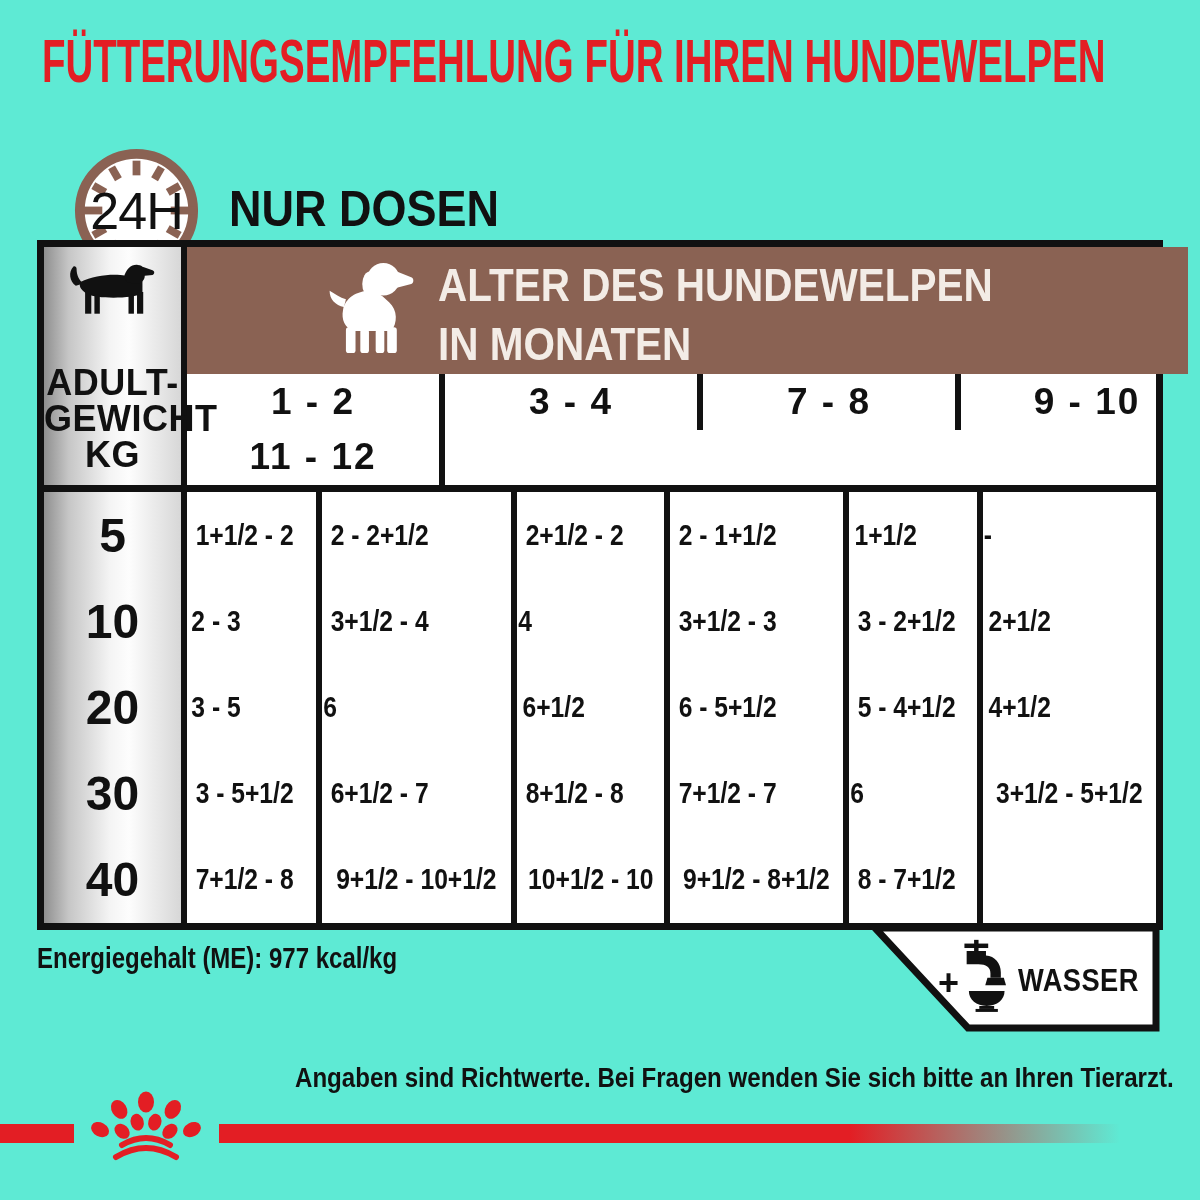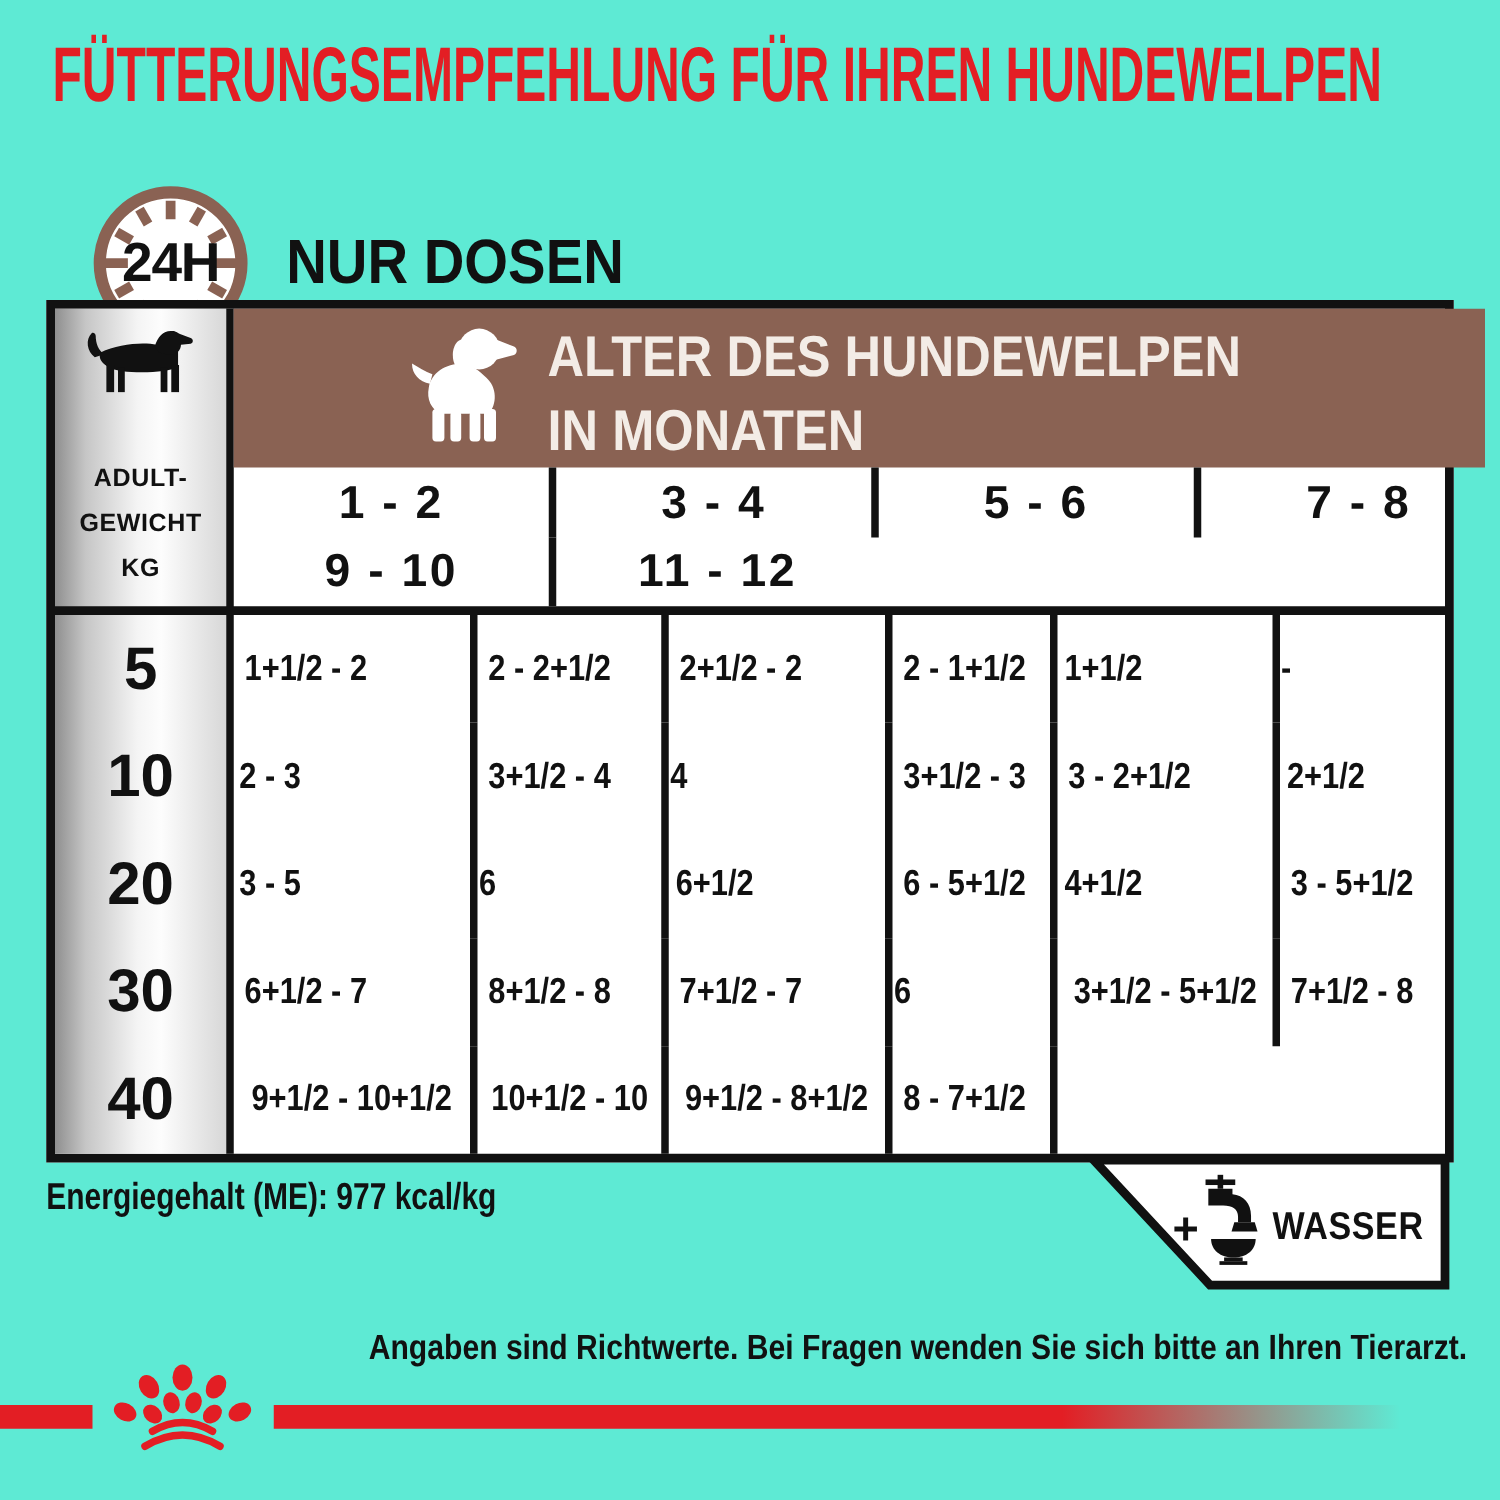--- a/index.html
+++ b/index.html
@@ -9,40 +9,40 @@
   }
   
   .title{
     position:absolute;left:42px;top:28px;font-size:62px;line-height:1.05;font-weight:800;
     color:#e31e24;white-space:nowrap;transform:scaleX(0.62);transform-origin:left top;letter-spacing:0;
   }
   
   .clock{position:absolute;left:73px;top:147px;width:127px;height:127px;z-index:0;}
   .clock-label{
     position:absolute;left:73px;top:147px;width:127px;height:127px;display:flex;
-    align-items:center;justify-content:center;font-size:44px;font-weight:700;letter-spacing:-1px;z-index:0;
+    align-items:center;justify-content:center;font-size:52px;font-weight:400;letter-spacing:-1px;z-index:0;
   }
   .nur-dosen{
     position:absolute;left:229px;top:180px;font-size:50px;font-weight:800;white-space:nowrap;
     transform:scaleX(0.9);transform-origin:left top;
   }
   
   .table{
     position:absolute;left:37px;top:240px;width:1126px;height:690px;box-sizing:border-box;
     border:7px solid #111;background:#fff;z-index:2;
   }
   .weight-col{
     position:absolute;left:0;top:0;width:137px;height:100%;box-sizing:content-box;
     border-right:6px solid #111;
     background:linear-gradient(90deg,#8f8f8f 0%,#c6c6c6 18%,#f4f4f4 48%,#fdfdfd 62%,#d7d7d7 100%);
   }
   .adult-dog{position:absolute;left:50%;top:14px;transform:translateX(-50%);width:94px;height:62px;}
   .weight-head{
     position:absolute;left:0;top:118px;width:100%;text-align:center;
-    font-size:20px;font-weight:700;line-height:36px;letter-spacing:0.5px;
+    font-size:36px;font-weight:700;line-height:36px;letter-spacing:0.5px;
   }
   .weight-rows{
     position:absolute;left:0;top:245px;width:100%;height:431px;
     display:grid;grid-template-rows:repeat(5,1fr);
   }
   .weight-rows .wlabel{display:flex;align-items:center;justify-content:center;font-size:48px;font-weight:700;}
   .band{position:absolute;left:143px;top:0;width:969px;height:127px;background:#8a6253;padding-left:32px;}
   .puppy{position:absolute;left:133px;top:10px;width:96px;height:102px;}
   .band-line1,.band-line2{
     position:absolute;left:251px;color:#f3ece6;font-size:46px;font-weight:700;white-space:nowrap;
@@ -164,21 +164,20 @@
           <path d="M25,49 C16,47 10,41 10,32 C15,35 21,39 27,41 Z"></path>
         </g>
       </svg>
       <div class="band-line1">ALTER DES HUNDEWELPEN</div>
       <div class="band-line2">IN MONATEN</div>
     </div>
 
     <div class="head-grid">
       <div class="hcell">1 - 2</div>
       <div class="hcell">3 - 4</div>
-      <div class="hcell">5 - 6</div>
       <div class="hcell">7 - 8</div>
       <div class="hcell">9 - 10</div>
       <div class="hcell">11 - 12</div>
     </div>
 
     <div class="head-sep"></div>
 
     <div class="data-grid">
       <div class="dcell">
           <span>1+1/2 - 2</span>
@@ -220,20 +219,23 @@
           <span>3 - 5</span>
         </div>
       <div class="dcell">
           <span>6</span>
         </div>
       <div class="dcell">
           <span>6+1/2</span>
         </div>
       <div class="dcell">
           <span>6 - 5+1/2</span>
+        </div>
+      <div class="dcell">
+          <span>5 - 4+1/2</span>
         </div>
       <div class="dcell">
           <span>4+1/2</span>
         </div>
       <div class="dcell">
           <span>3 - 5+1/2</span>
         </div>
       <div class="dcell">
           <span>6+1/2 - 7</span>
         </div>

